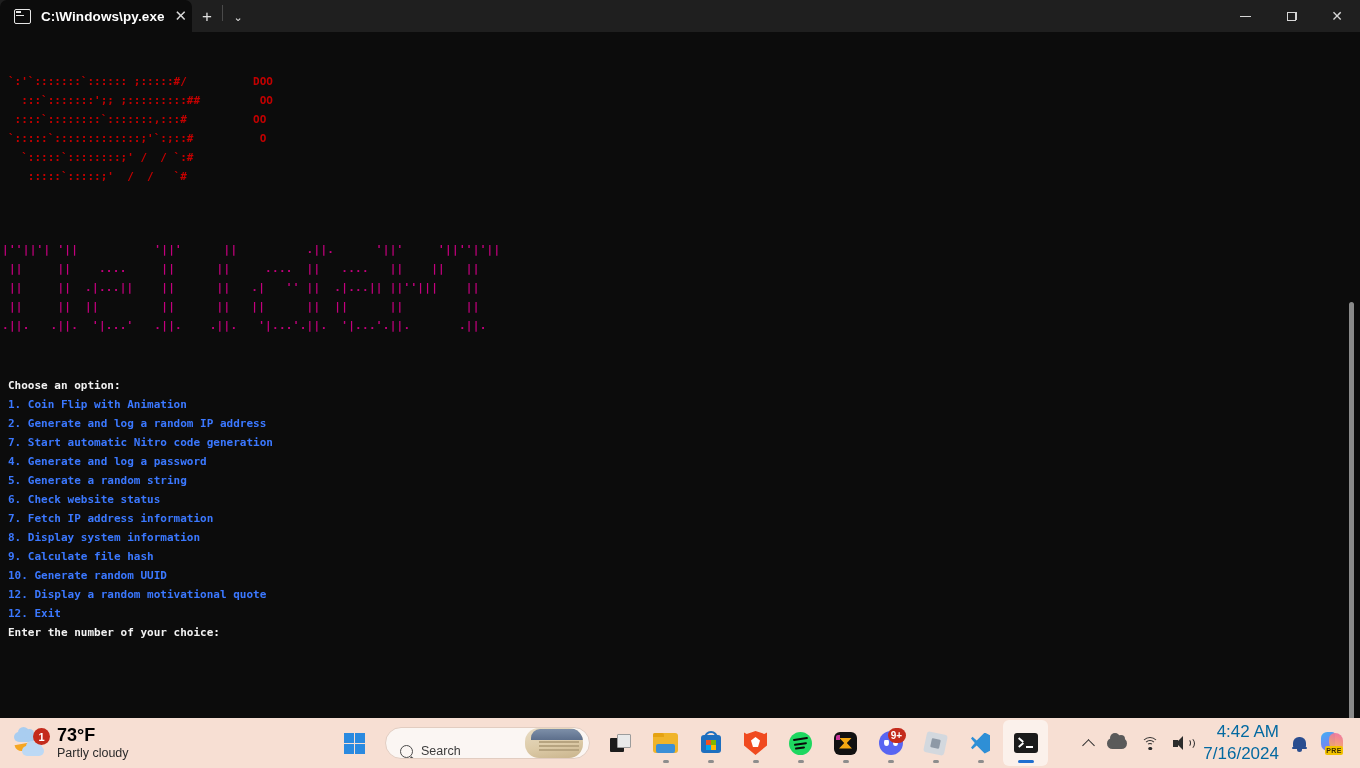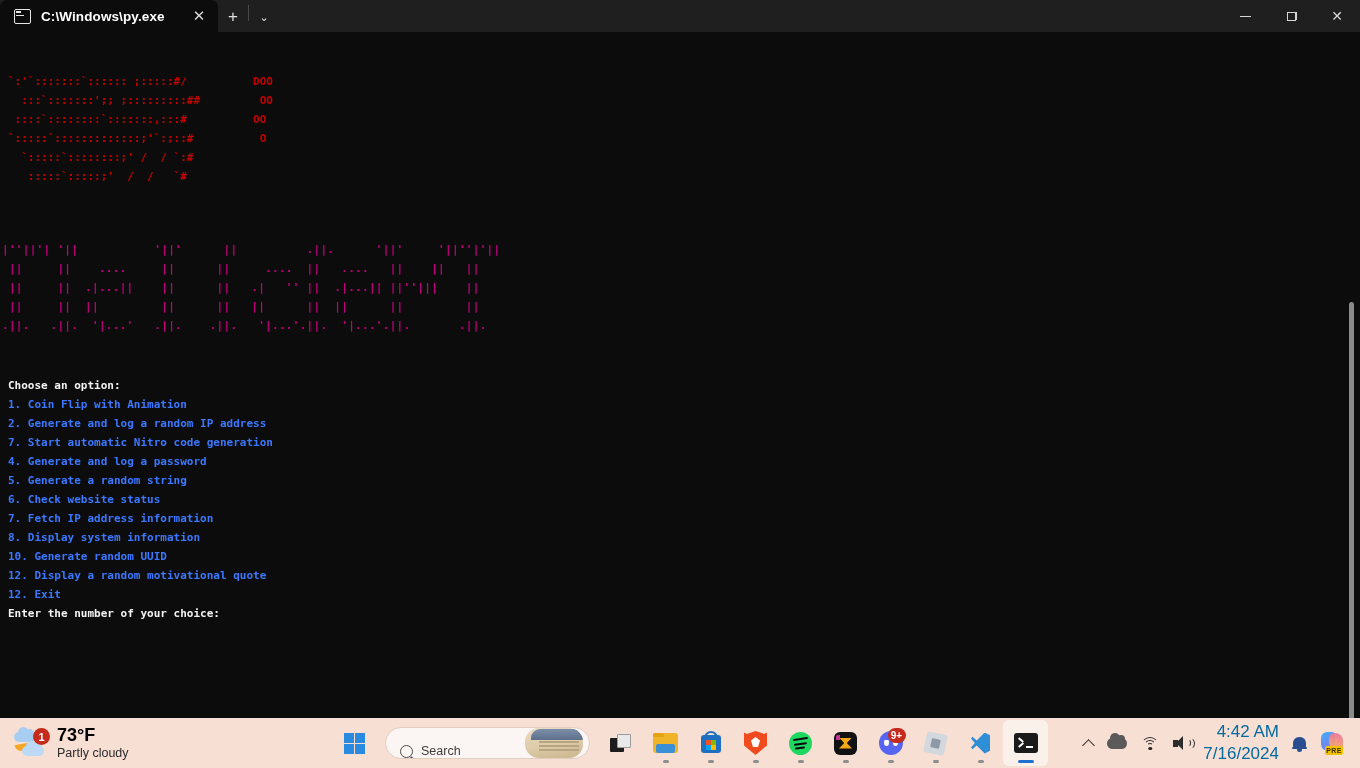--- a/index.html
+++ b/index.html
@@ -18,21 +18,21 @@
     display:flex; flex-direction:column;
   }
 
   
   #titlebar{
     height:32px; background:#1f1f1f;
     display:flex; align-items:flex-end;
     position:relative; flex:0 0 32px;
   }
   .tab{
-    height:32px; width:218px;
+    height:32px; width:192px;
     background:#0c0c0c;
     border-radius:7px 7px 0 0;
     display:flex; align-items:center;
     padding:0 8px 0 14px;
     gap:10px;
   }
   .tab-icon{
     width:17px; height:15px;
     border:1.6px solid #e6e6e6;
     border-radius:2px;
@@ -511,20 +511,21 @@
     <div id="menu-block">
       <pre class="console-text txt-white">Choose an option:</pre>
       <pre class="console-text txt-blue">1. Coin Flip with Animation</pre>
       <pre class="console-text txt-blue">2. Generate and log a random IP address</pre>
       <pre class="console-text txt-blue">7. Start automatic Nitro code generation</pre>
       <pre class="console-text txt-blue">4. Generate and log a password</pre>
       <pre class="console-text txt-blue">5. Generate a random string</pre>
       <pre class="console-text txt-blue">6. Check website status</pre>
       <pre class="console-text txt-blue">7. Fetch IP address information</pre>
       <pre class="console-text txt-blue">8. Display system information</pre>
+      <pre class="console-text txt-blue">9. Calculate file hash</pre>
       <pre class="console-text txt-blue">10. Generate random UUID</pre>
       <pre class="console-text txt-blue">12. Display a random motivational quote</pre>
       <pre class="console-text txt-blue">12. Exit</pre>
       <pre class="console-text txt-white">Enter the number of your choice:</pre>
     </div>
 
     <div id="scrollbar-track"></div>
     <div id="scrollbar-thumb"></div>
   </div>
 </div>

